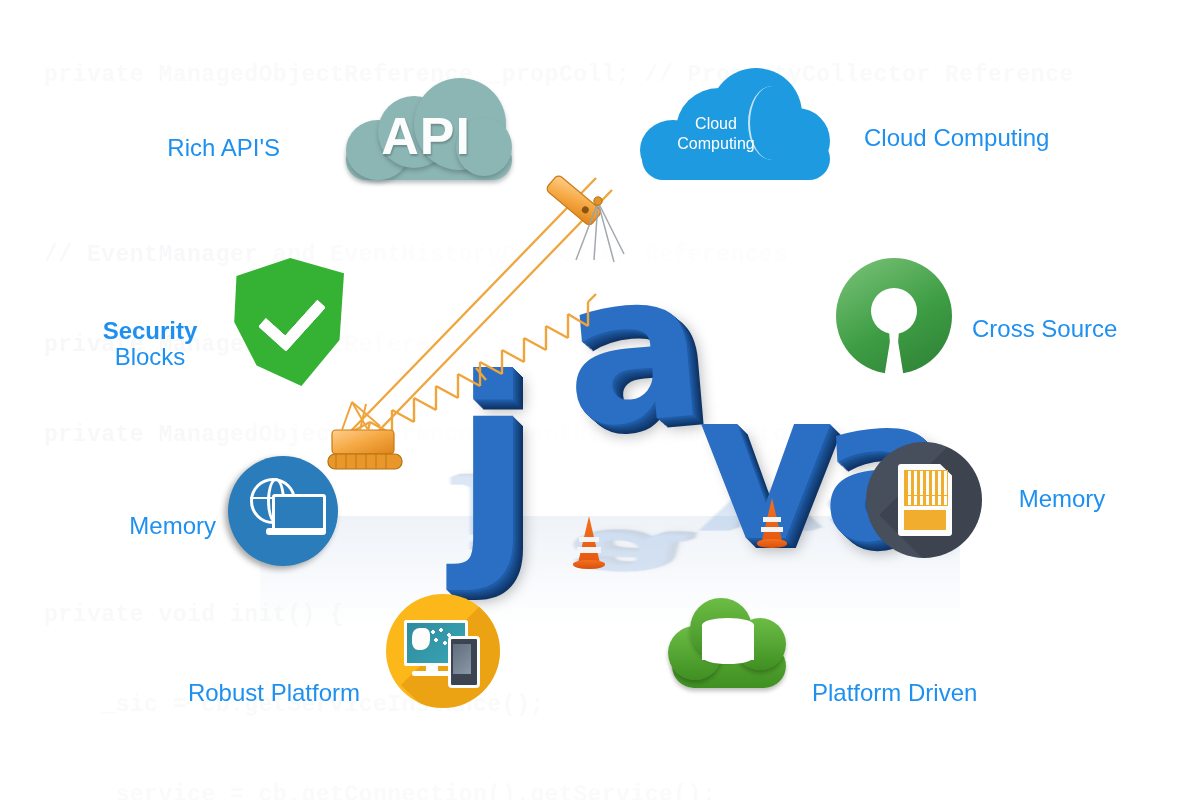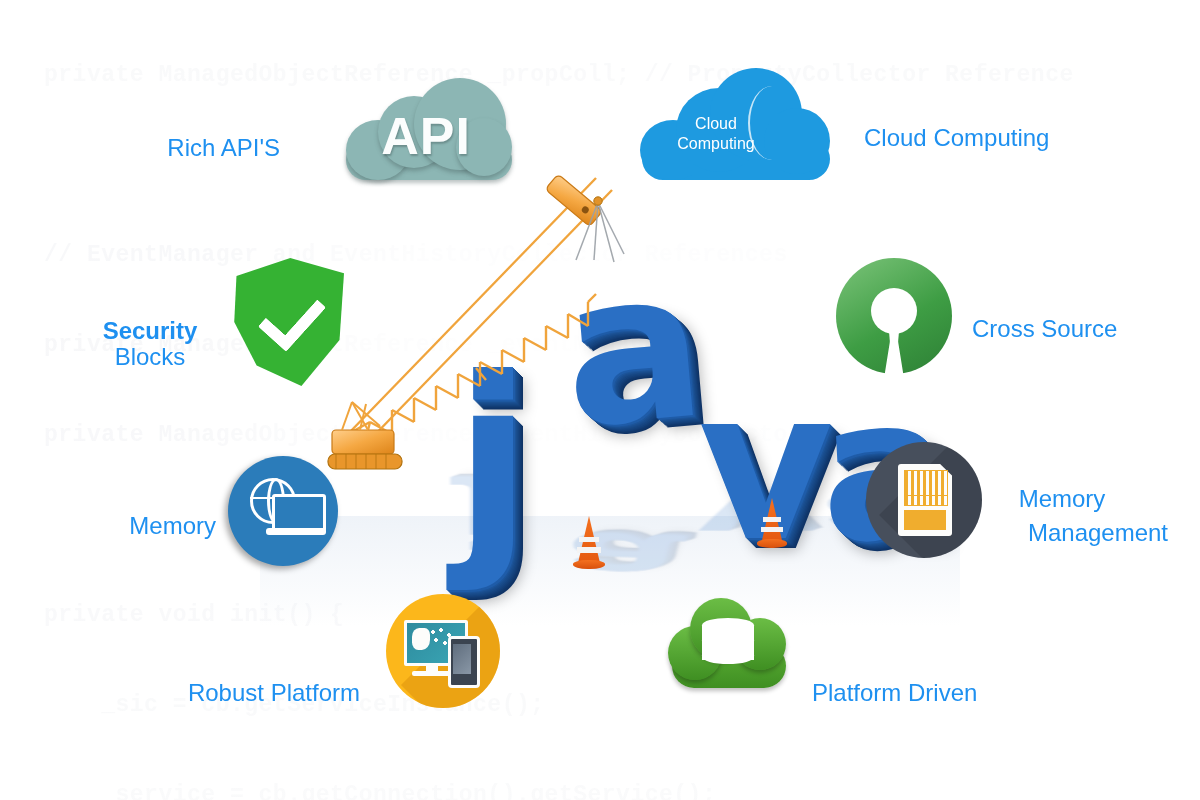--- a/index.html
+++ b/index.html
@@ -511,21 +511,20 @@
   <div class="node" id="memory-ic">
     <div class="circ">
       <div class="shade"></div>
     </div>
     <div class="card"></div>
     <div class="pins"></div>
     <div class="pins2"></div>
     <div class="band"></div>
   </div>
   <div class="label c" style="left:964px; top:484px; width:196px;">Memory</div>
-  <div class="label c" style="left:1000px; top:518px; width:196px;">Management</div>
 
   <div class="node" id="cross-ic">
     <div class="circ">
       <div class="shade"></div>
     </div>
     <div class="mon"></div>
     <div class="blob"></div>
     <div class="dots"></div>
     <div class="mon-neck"></div>
     <div class="mon-foot"></div>

